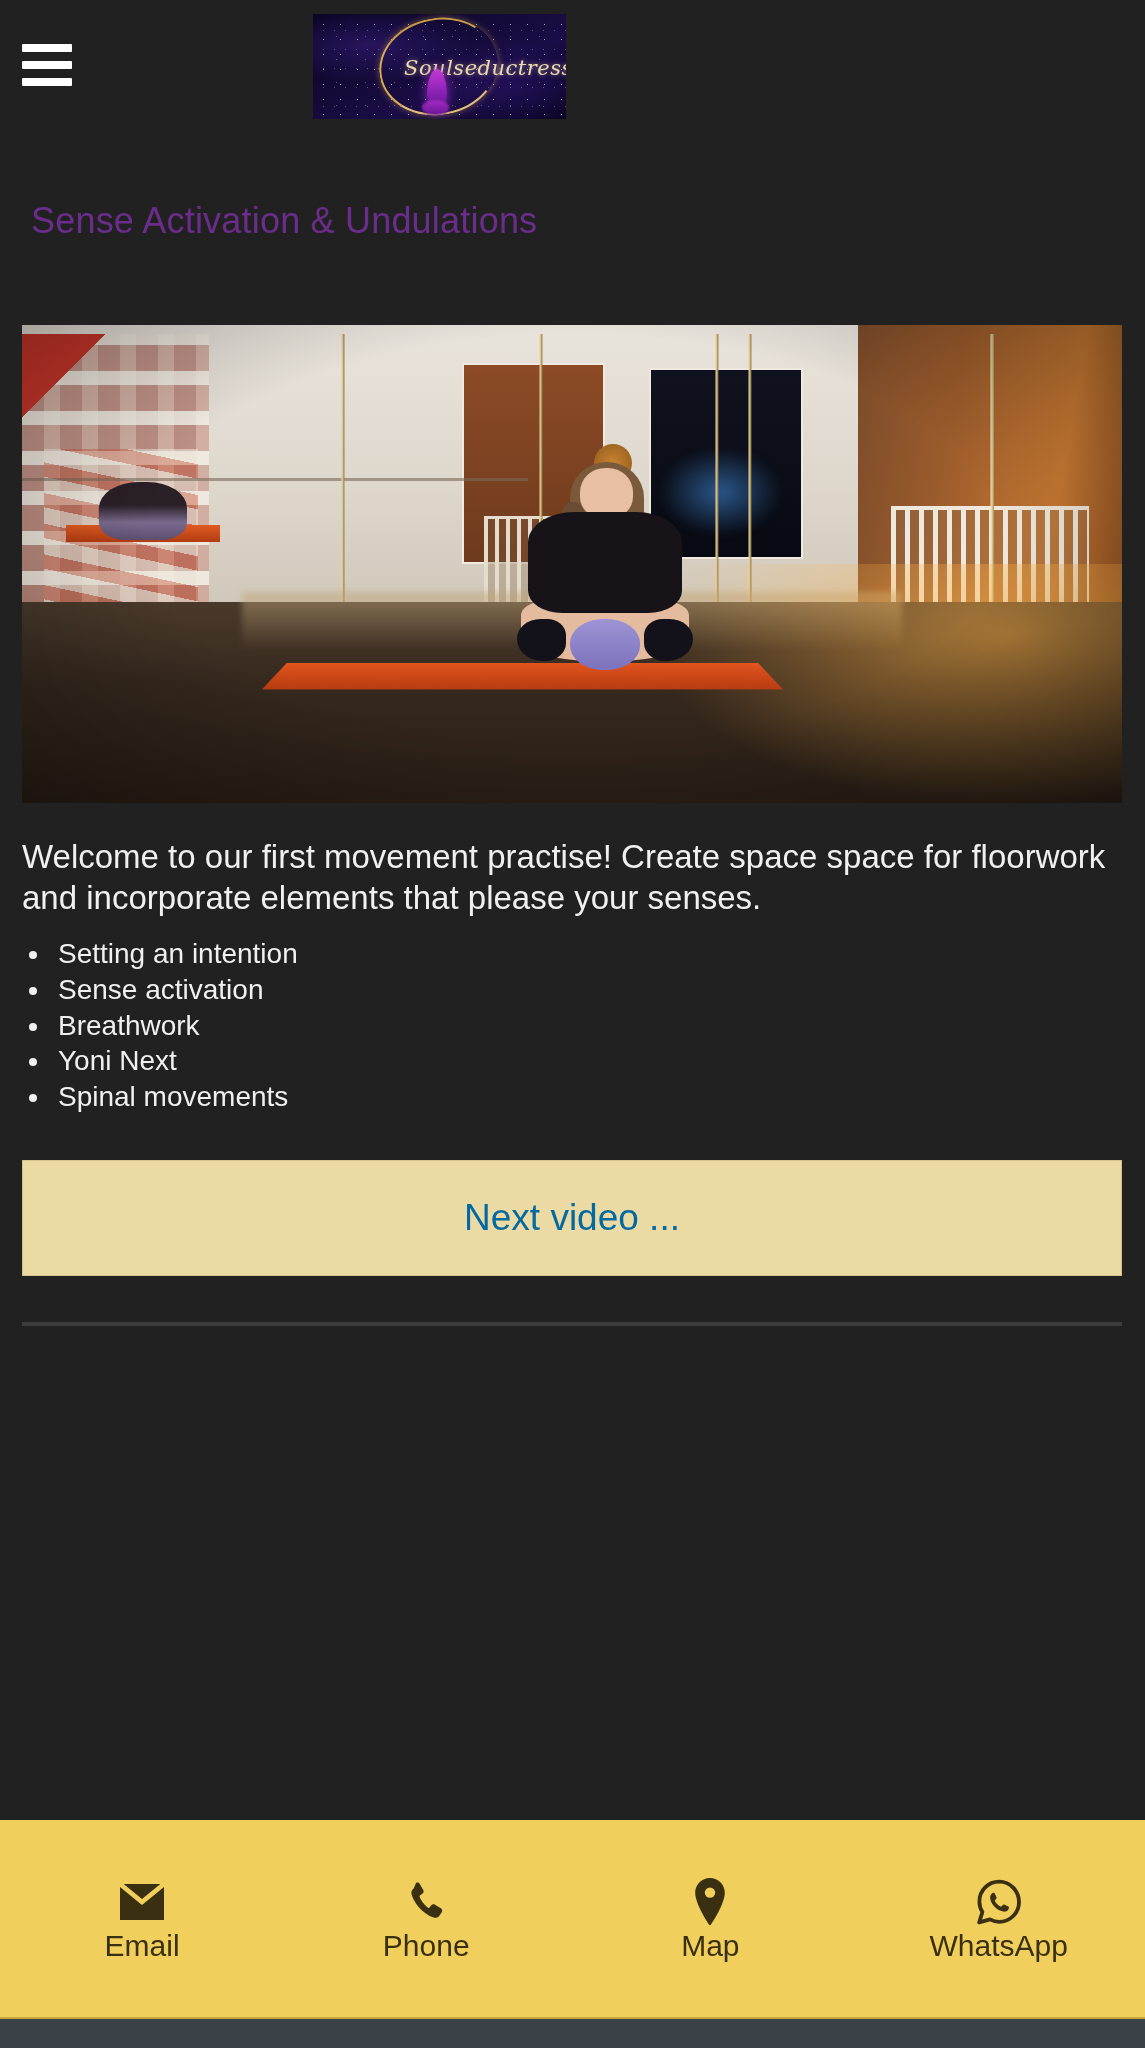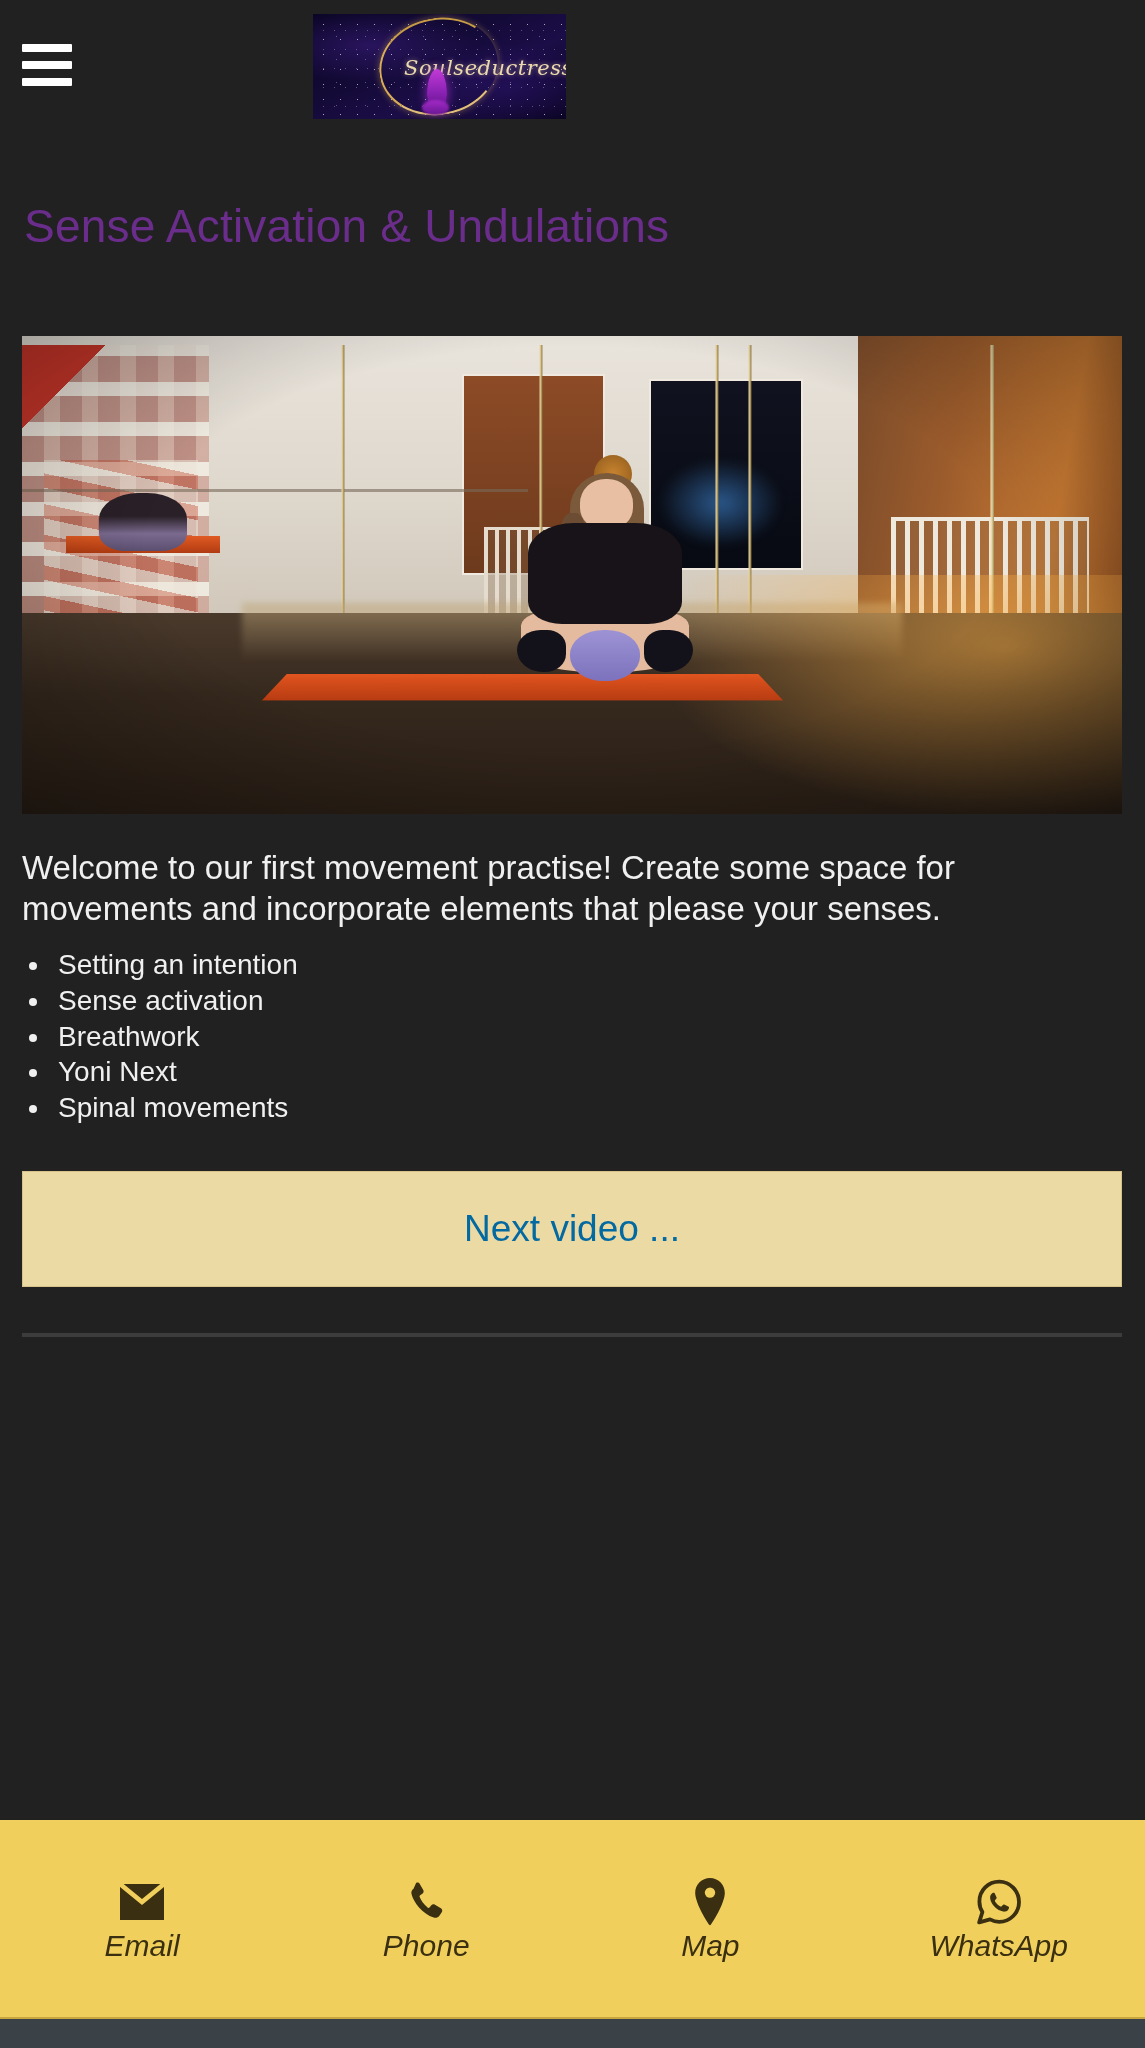--- a/index.html
+++ b/index.html
@@ -121,22 +121,22 @@
     bottom: -4px;
     width: 27px;
     height: 15px;
     background: linear-gradient(180deg, #a32bc7, #6a1794);
     border-radius: 50% 50% 45% 45%;
     filter: blur(1px);
   }
 
   
   .page-title {
-    margin: 68px 0 0 24px;
-    font-size: 46px;
+    margin: 68px 0 0 31px;
+    font-size: 36px;
     font-weight: 400;
     letter-spacing: .2px;
     color: #6b2d8c;
     line-height: 1.1;
   }
 
   .hero {
     margin: 84px 0 0 22px;
     width: 1100px;
     height: 478px;
@@ -340,21 +340,20 @@
   }
   .contact-item {
     display: flex;
     flex-direction: column;
     align-items: center;
     gap: 4px;
     cursor: pointer;
     text-decoration: none;
     color: #3a2f10;
     min-width: 130px;
-    font-style: italic;
   }
   .contact-item .ic {
     width: 50px;
     height: 50px;
     display: flex;
     align-items: center;
     justify-content: center;
   }
   .contact-item .ic svg { display: block; }
   .contact-label {
@@ -428,21 +427,21 @@
       <div class="ph-hair2"></div>
       <div class="ph-legs"></div>
       <div class="ph-top"></div>
       <div class="ph-bolster"></div>
       <div class="ph-sock-l"></div>
       <div class="ph-sock-r"></div>
     </div>
     <div class="ph-vignette"></div>
   </figure>
 
-  <p class="intro">Welcome to our first movement practise! Create some space for movements and incorporate elements that please your senses.</p>
+  <p class="intro">Welcome to our first movement practise! Create space space for floorwork and incorporate elements that please your senses.</p>
 
   <ul class="feature-list">
     <li>Setting an intention</li>
     <li>Sense activation</li>
     <li>Breathwork</li>
     <li>Yoni Next</li>
     <li>Spinal movements</li>
   </ul>
 
   <button class="next-video-btn">Next video ...</button>

